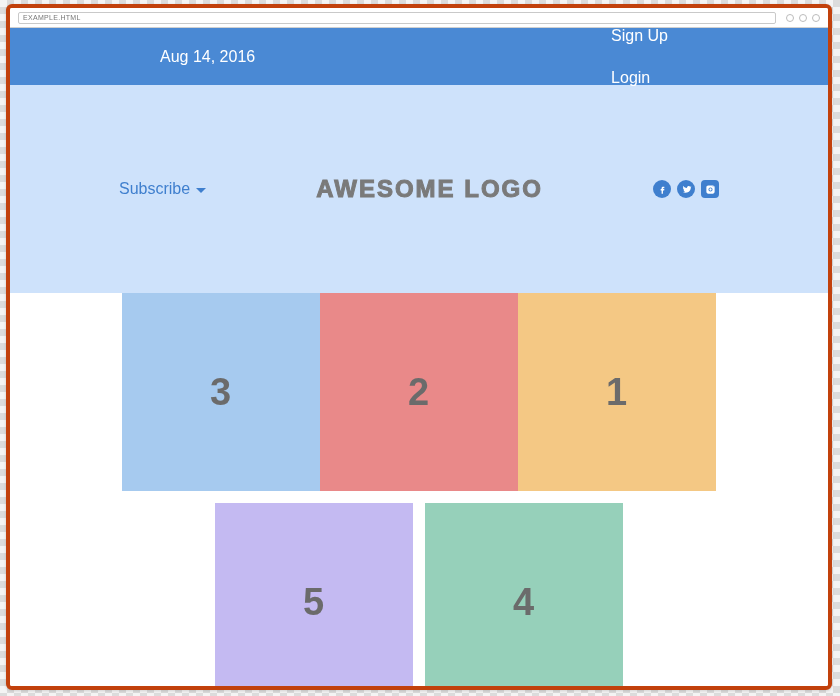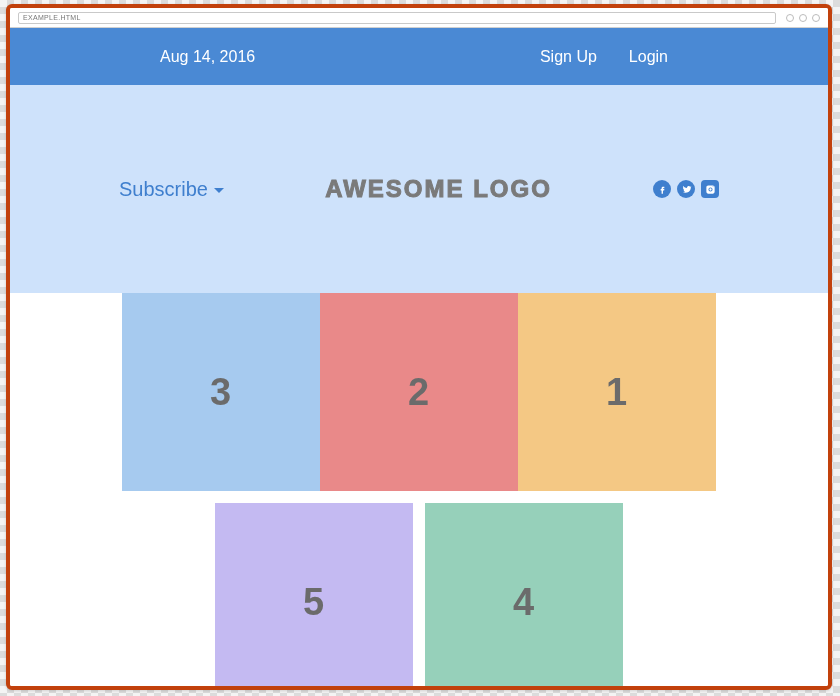--- a/index.html
+++ b/index.html
@@ -39,30 +39,30 @@
 
   .viewport{position:absolute; left:0; right:0; top:20px; bottom:0; background:#fff;}
 
   
   .topbar{
     height:57px; background:#4a89d4; color:#fff;
     display:flex; align-items:center; justify-content:space-between;
     padding:0 160px 0 150px; font-size:16px;
   }
   .topbar .date{ }
-  .topbar .auth{display:flex; gap:32px;}
+  .topbar .auth{display:flex; gap:24px;flex-direction:column;}
   .topbar .auth span{cursor:pointer;}
 
   
   .hero{
     height:208px; background:#cee2fb;
     display:flex; align-items:center; justify-content:center;
   }
   .hero-inner{width:600px; display:flex; align-items:center; justify-content:space-between;}
-  .subscribe{color:#3f7fce; font-size:20px; display:flex; align-items:center; gap:6px; cursor:pointer;}
+  .subscribe{color:#3f7fce; font-size:16px; display:flex; align-items:center; gap:6px; cursor:pointer;}
   .caret{width:0;height:0;border-left:5px solid transparent;border-right:5px solid transparent;border-top:5px solid #3f7fce; margin-top:2px;}
   .logo{
     font-size:24px; letter-spacing:2px; color:#7a7a7a; font-weight:700;
     -webkit-text-stroke:1px #7a7a7a;
     
     font-family:"Arial Black","Helvetica Neue",sans-serif;
   }
   .social{display:flex; gap:6px;}
   .sbtn{width:18px;height:18px;border-radius:50%;background:#3f7fce;color:#fff;display:flex;align-items:center;justify-content:center;font-size:11px;font-weight:700;}
   .sbtn svg{width:11px;height:11px;fill:#fff;}

